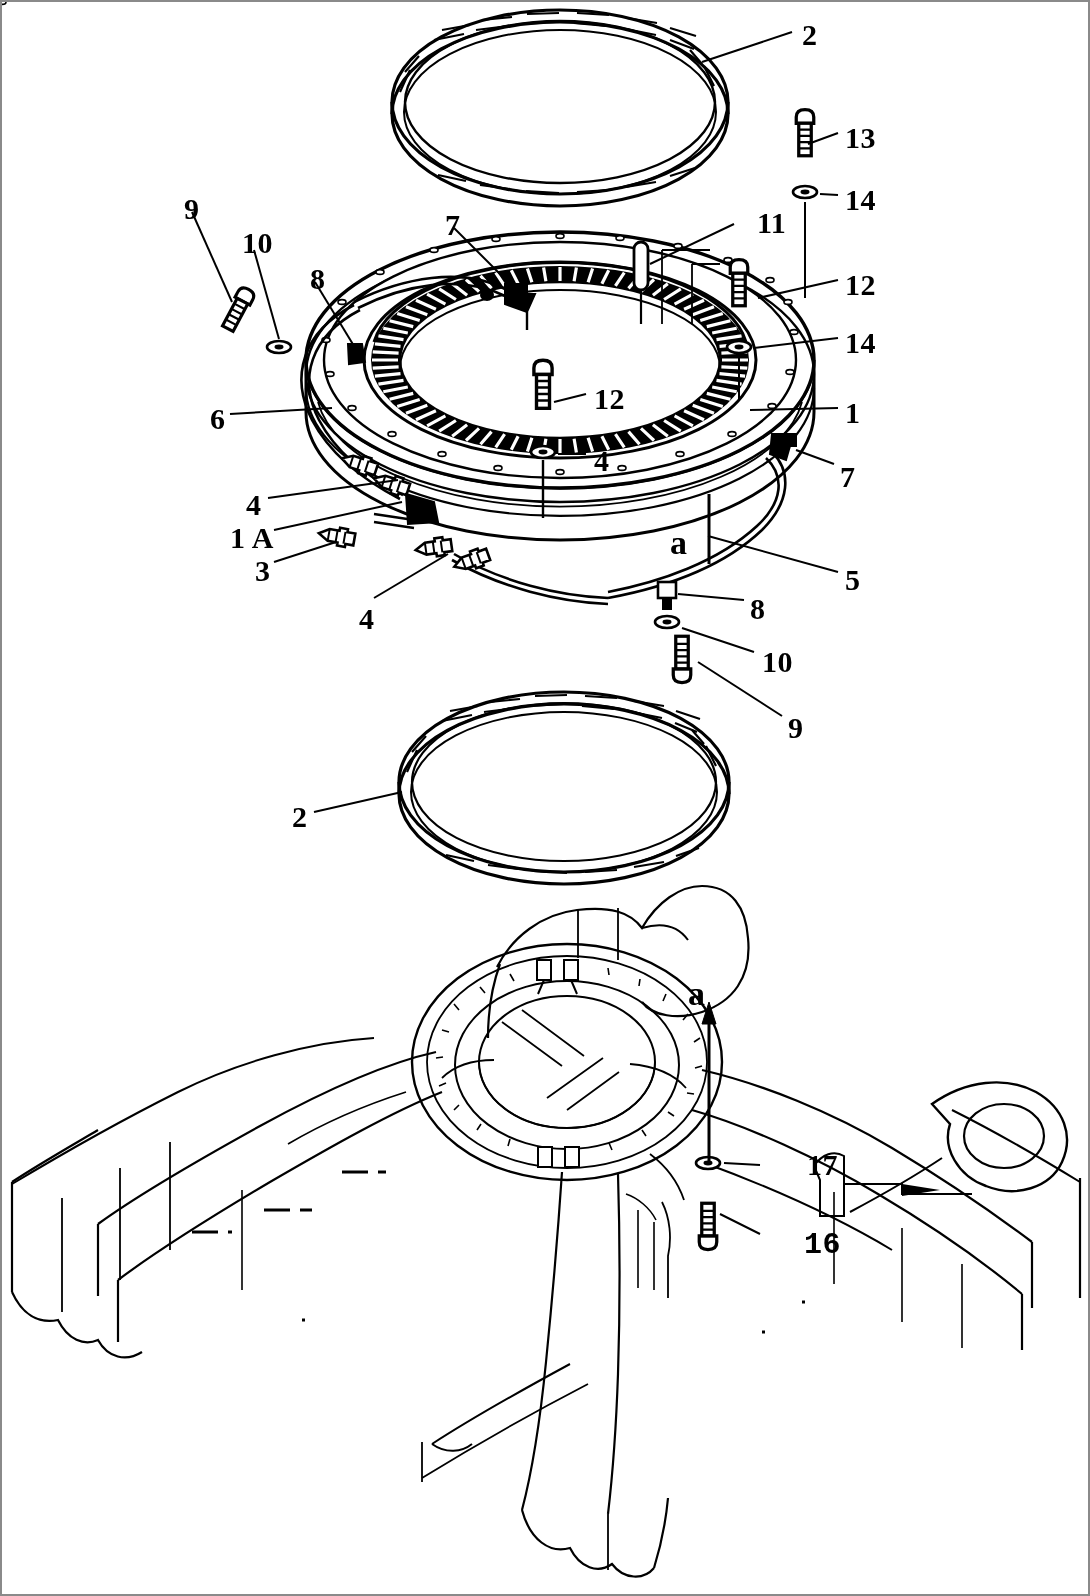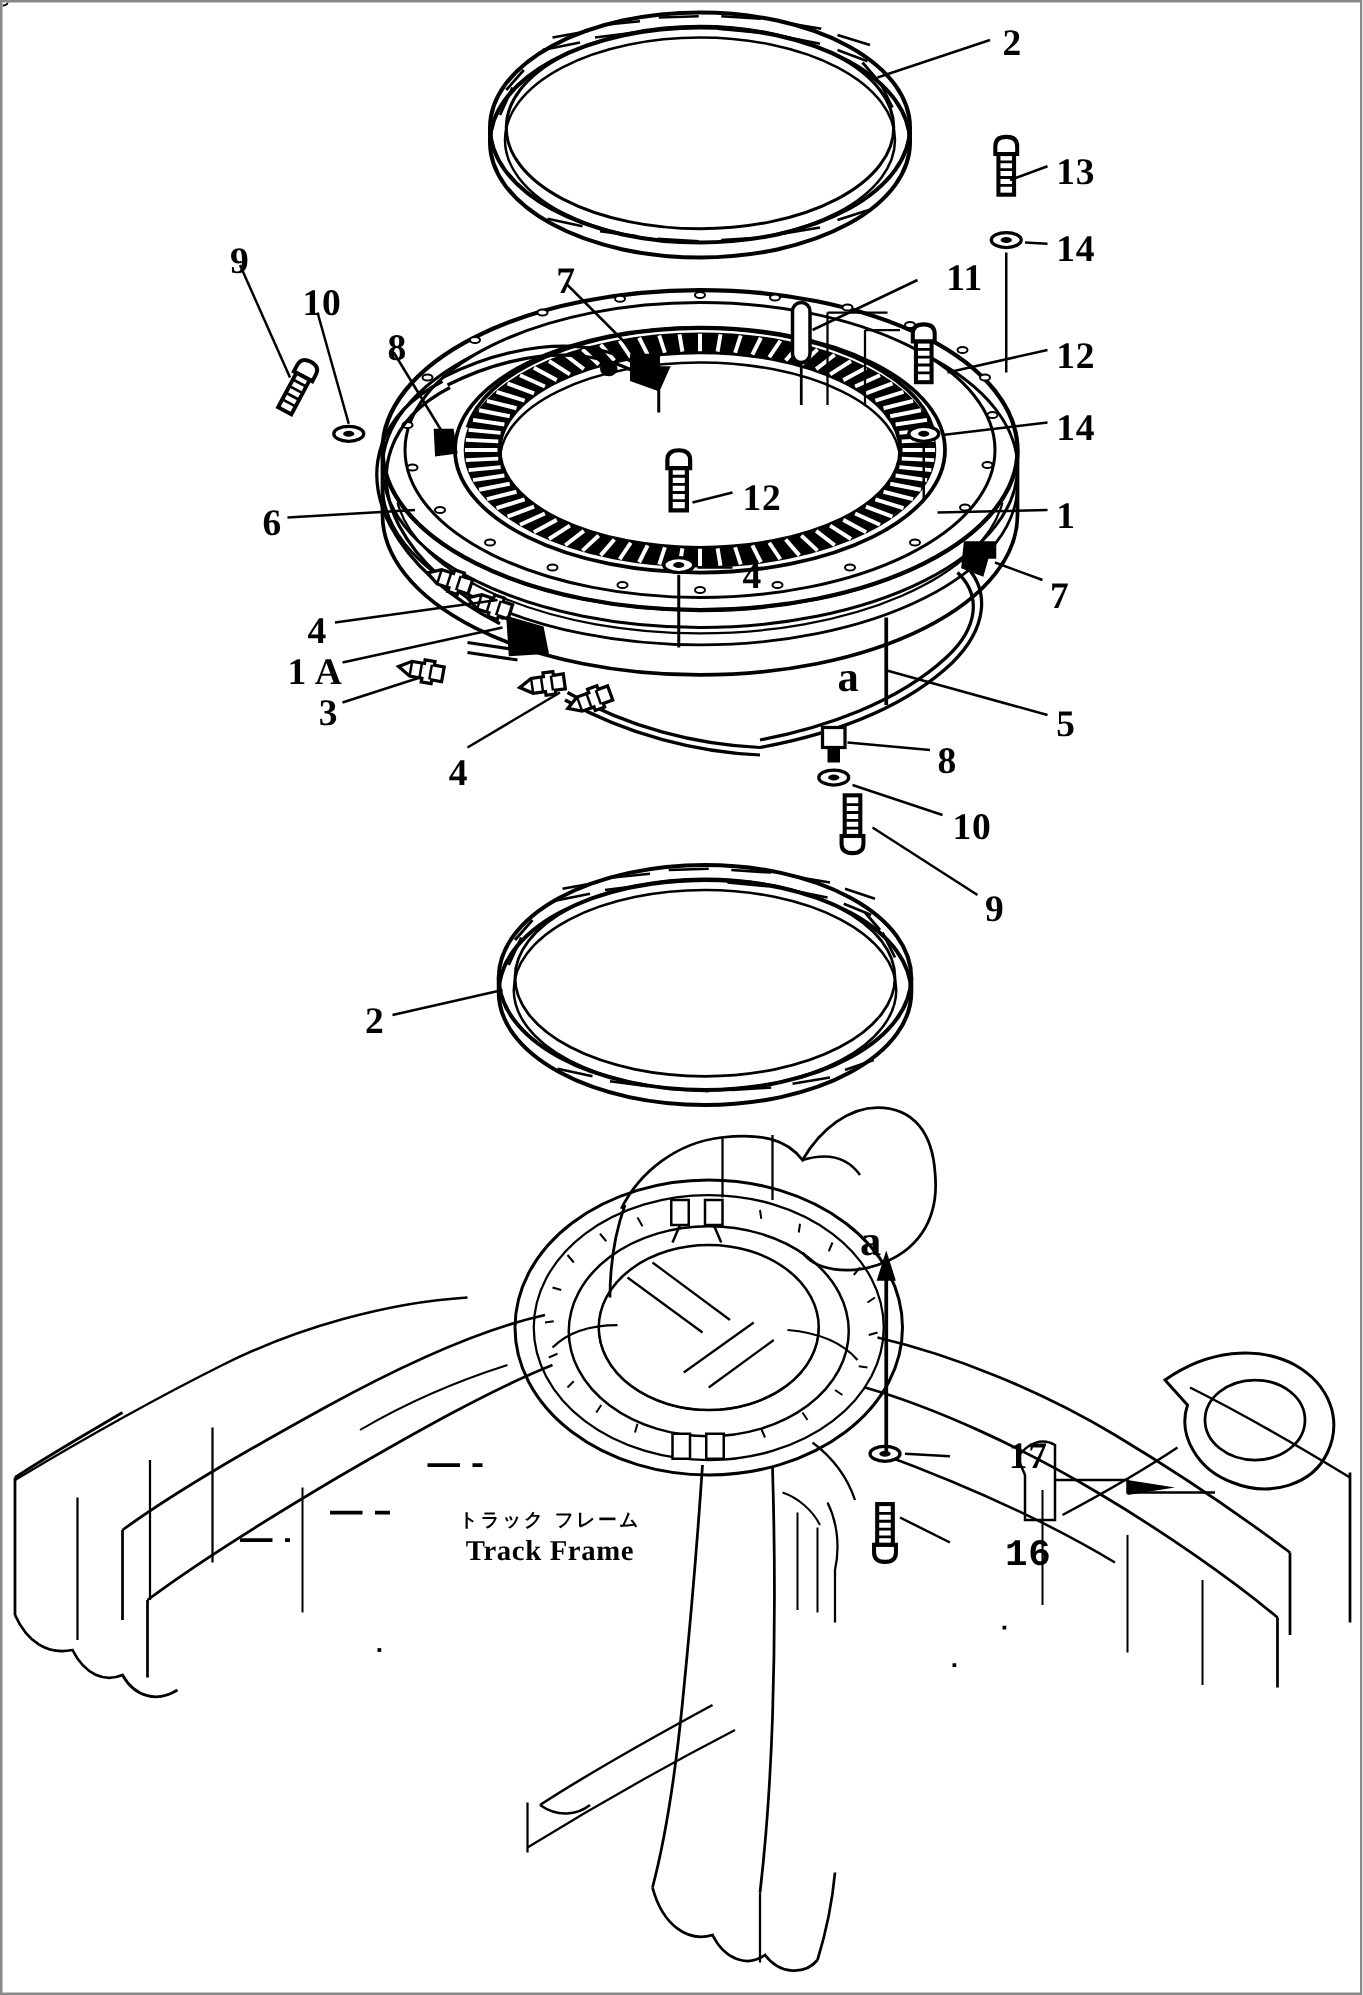--- a/index.html
+++ b/index.html
@@ -389,18 +389,14 @@
       <div class="lbl" style="left: 760px; top: 645px;">10</div>
       <div class="lbl" style="left: 786px; top: 711px;">9</div>
       <div class="lbl" style="left: 290px; top: 800px;">2</div>
       <div class="lbl" style="left: 805px; top: 1148px; text-align: right;">17</div>
       <div class="lbl" style="left: 802px; top: 1228px; font-family: Liberation Mono, monospace;">16</div>
     </div>
 
   <div class="amark" style="left:668px;top:524px;">a</div>
   <div class="amark" style="left:686px;top:975px;">a</div>
 
-  <div class="cap" style="left:318px;top:1205px;width:240px;">
-    <span class="jp">トラック フレーム</span>
-    <span class="en">Track Frame</span>
-  </div>
 
 </div>
 
 </body></html>

